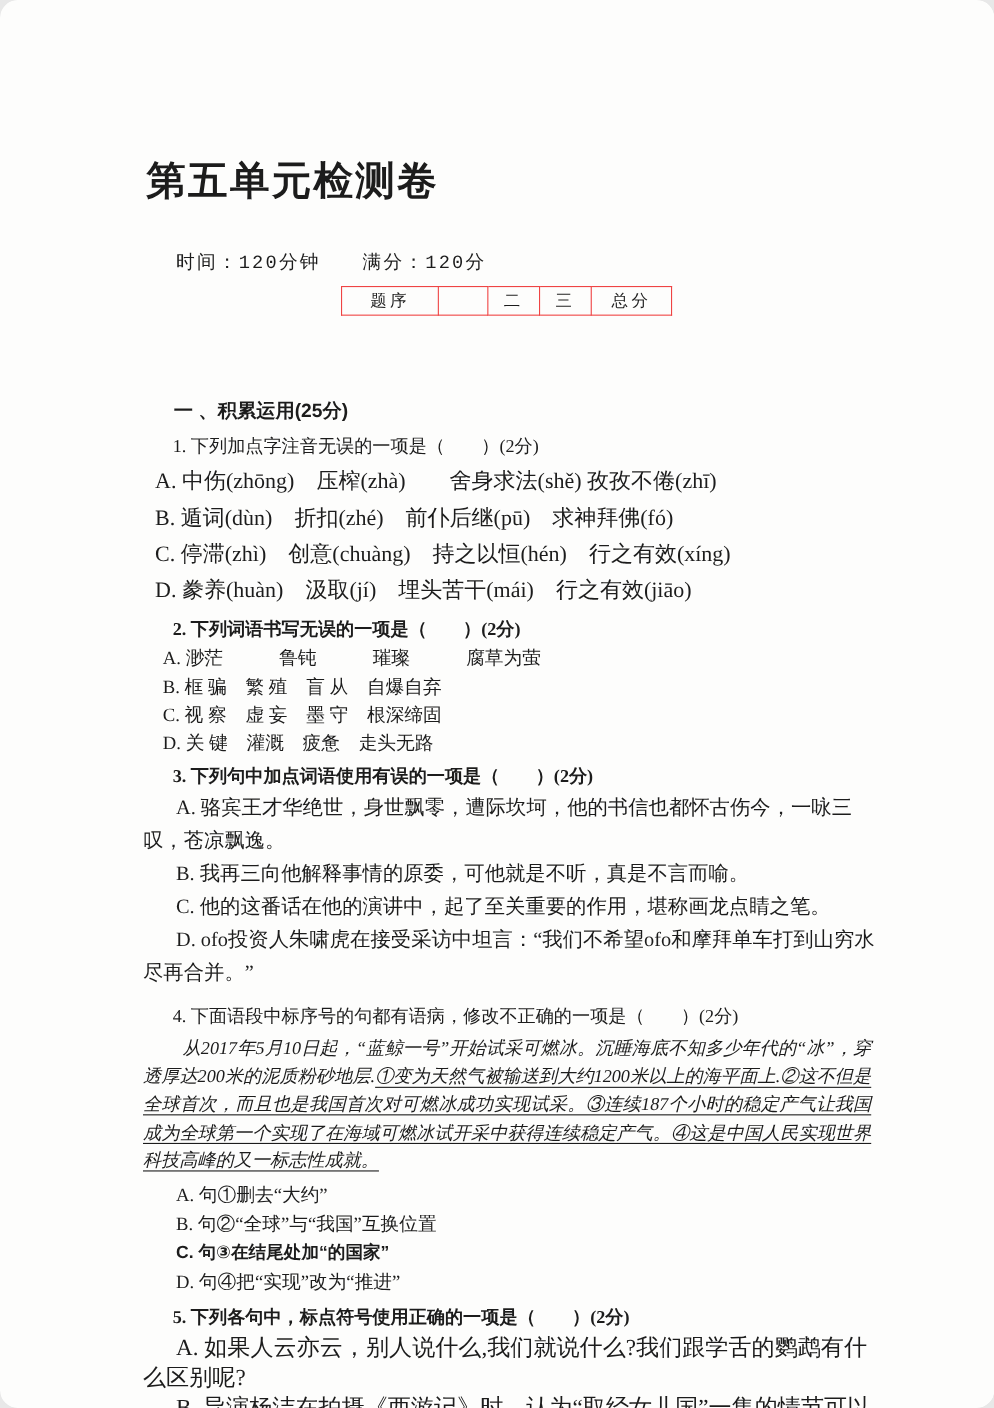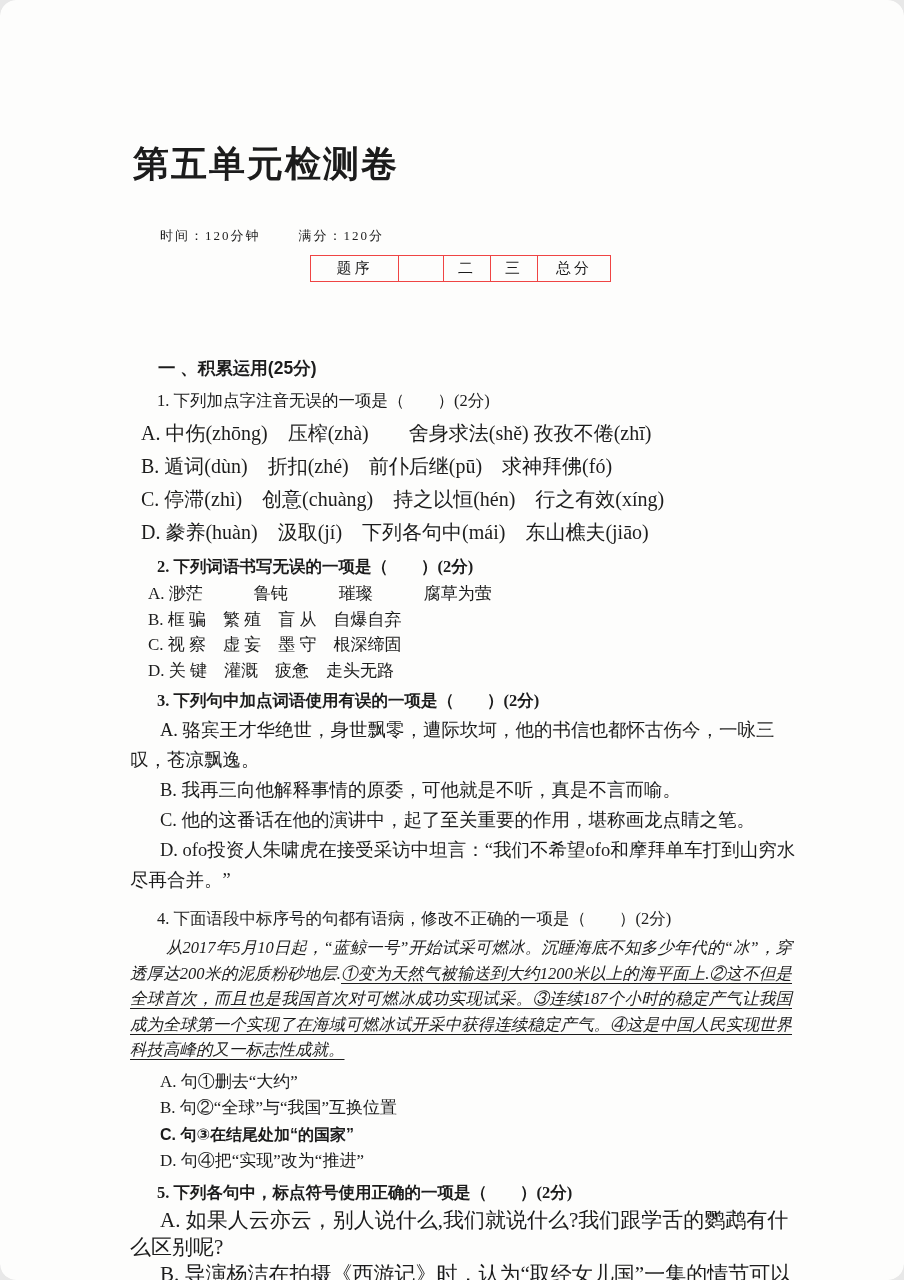--- a/index.html
+++ b/index.html
@@ -14,23 +14,24 @@
   }
   .exam-title {
     margin: 140px 0 0 133px;
     font-family: "Liberation Sans", "DejaVu Sans", sans-serif;
     font-weight: 700;
     font-size: 36px;
     letter-spacing: 2px;
   }
   .meta-row {
     margin: 38px 0 0 160px;
-    font-size: 13px;
+    font-size: 17px;
     letter-spacing: 2px;
     display: flex;
+    font-family: Liberation Mono, monospace;
   }
   .meta-row .full-score { margin-left: 38px; }
   table.score-table {
     margin: 10px 0 0 310px;
     border-collapse: collapse;
     table-layout: fixed;
     font-size: 15px;
   }
   table.score-table td {
     border: 1px solid #ef4444;
@@ -107,21 +108,21 @@
   </tbody>
     </table>
 
   <h2 class="section-heading">一 、积累运用(25分)</h2>
 
   <p class="stem">1. 下列加点字注音无误的一项是（　　）(2分)</p>
   <div class="q1-opts">
     <p class="opt">A. 中伤(zhōng)　压榨(zhà)　　舍身求法(shě) 孜孜不倦(zhī)</p>
     <p class="opt">B. 遁词(dùn)　折扣(zhé)　前仆后继(pū)　求神拜佛(fó)</p>
     <p class="opt">C. 停滞(zhì)　创意(chuàng)　持之以恒(hén)　行之有效(xíng)</p>
-    <p class="opt">D. 豢养(huàn)　汲取(jí)　下列各句中(mái)　东山樵夫(jiāo)</p>
+    <p class="opt">D. 豢养(huàn)　汲取(jí)　埋头苦干(mái)　行之有效(jiāo)</p>
   </div>
 
   <p class="stem mt10">2.  下列词语书写无误的一项是（　　）(2分)</p>
   <div class="q2-opts">
     <p class="opt">A. 渺茫　　　鲁钝　　　璀璨　　　腐草为萤</p>
     <p class="opt">B. 框 骗　繁 殖　盲 从　自爆自弃</p>
     <p class="opt">C. 视 察　虚 妄　墨 守　根深缔固</p>
     <p class="opt">D. 关 键　灌溉　疲惫　走头无路</p>
   </div>
 

